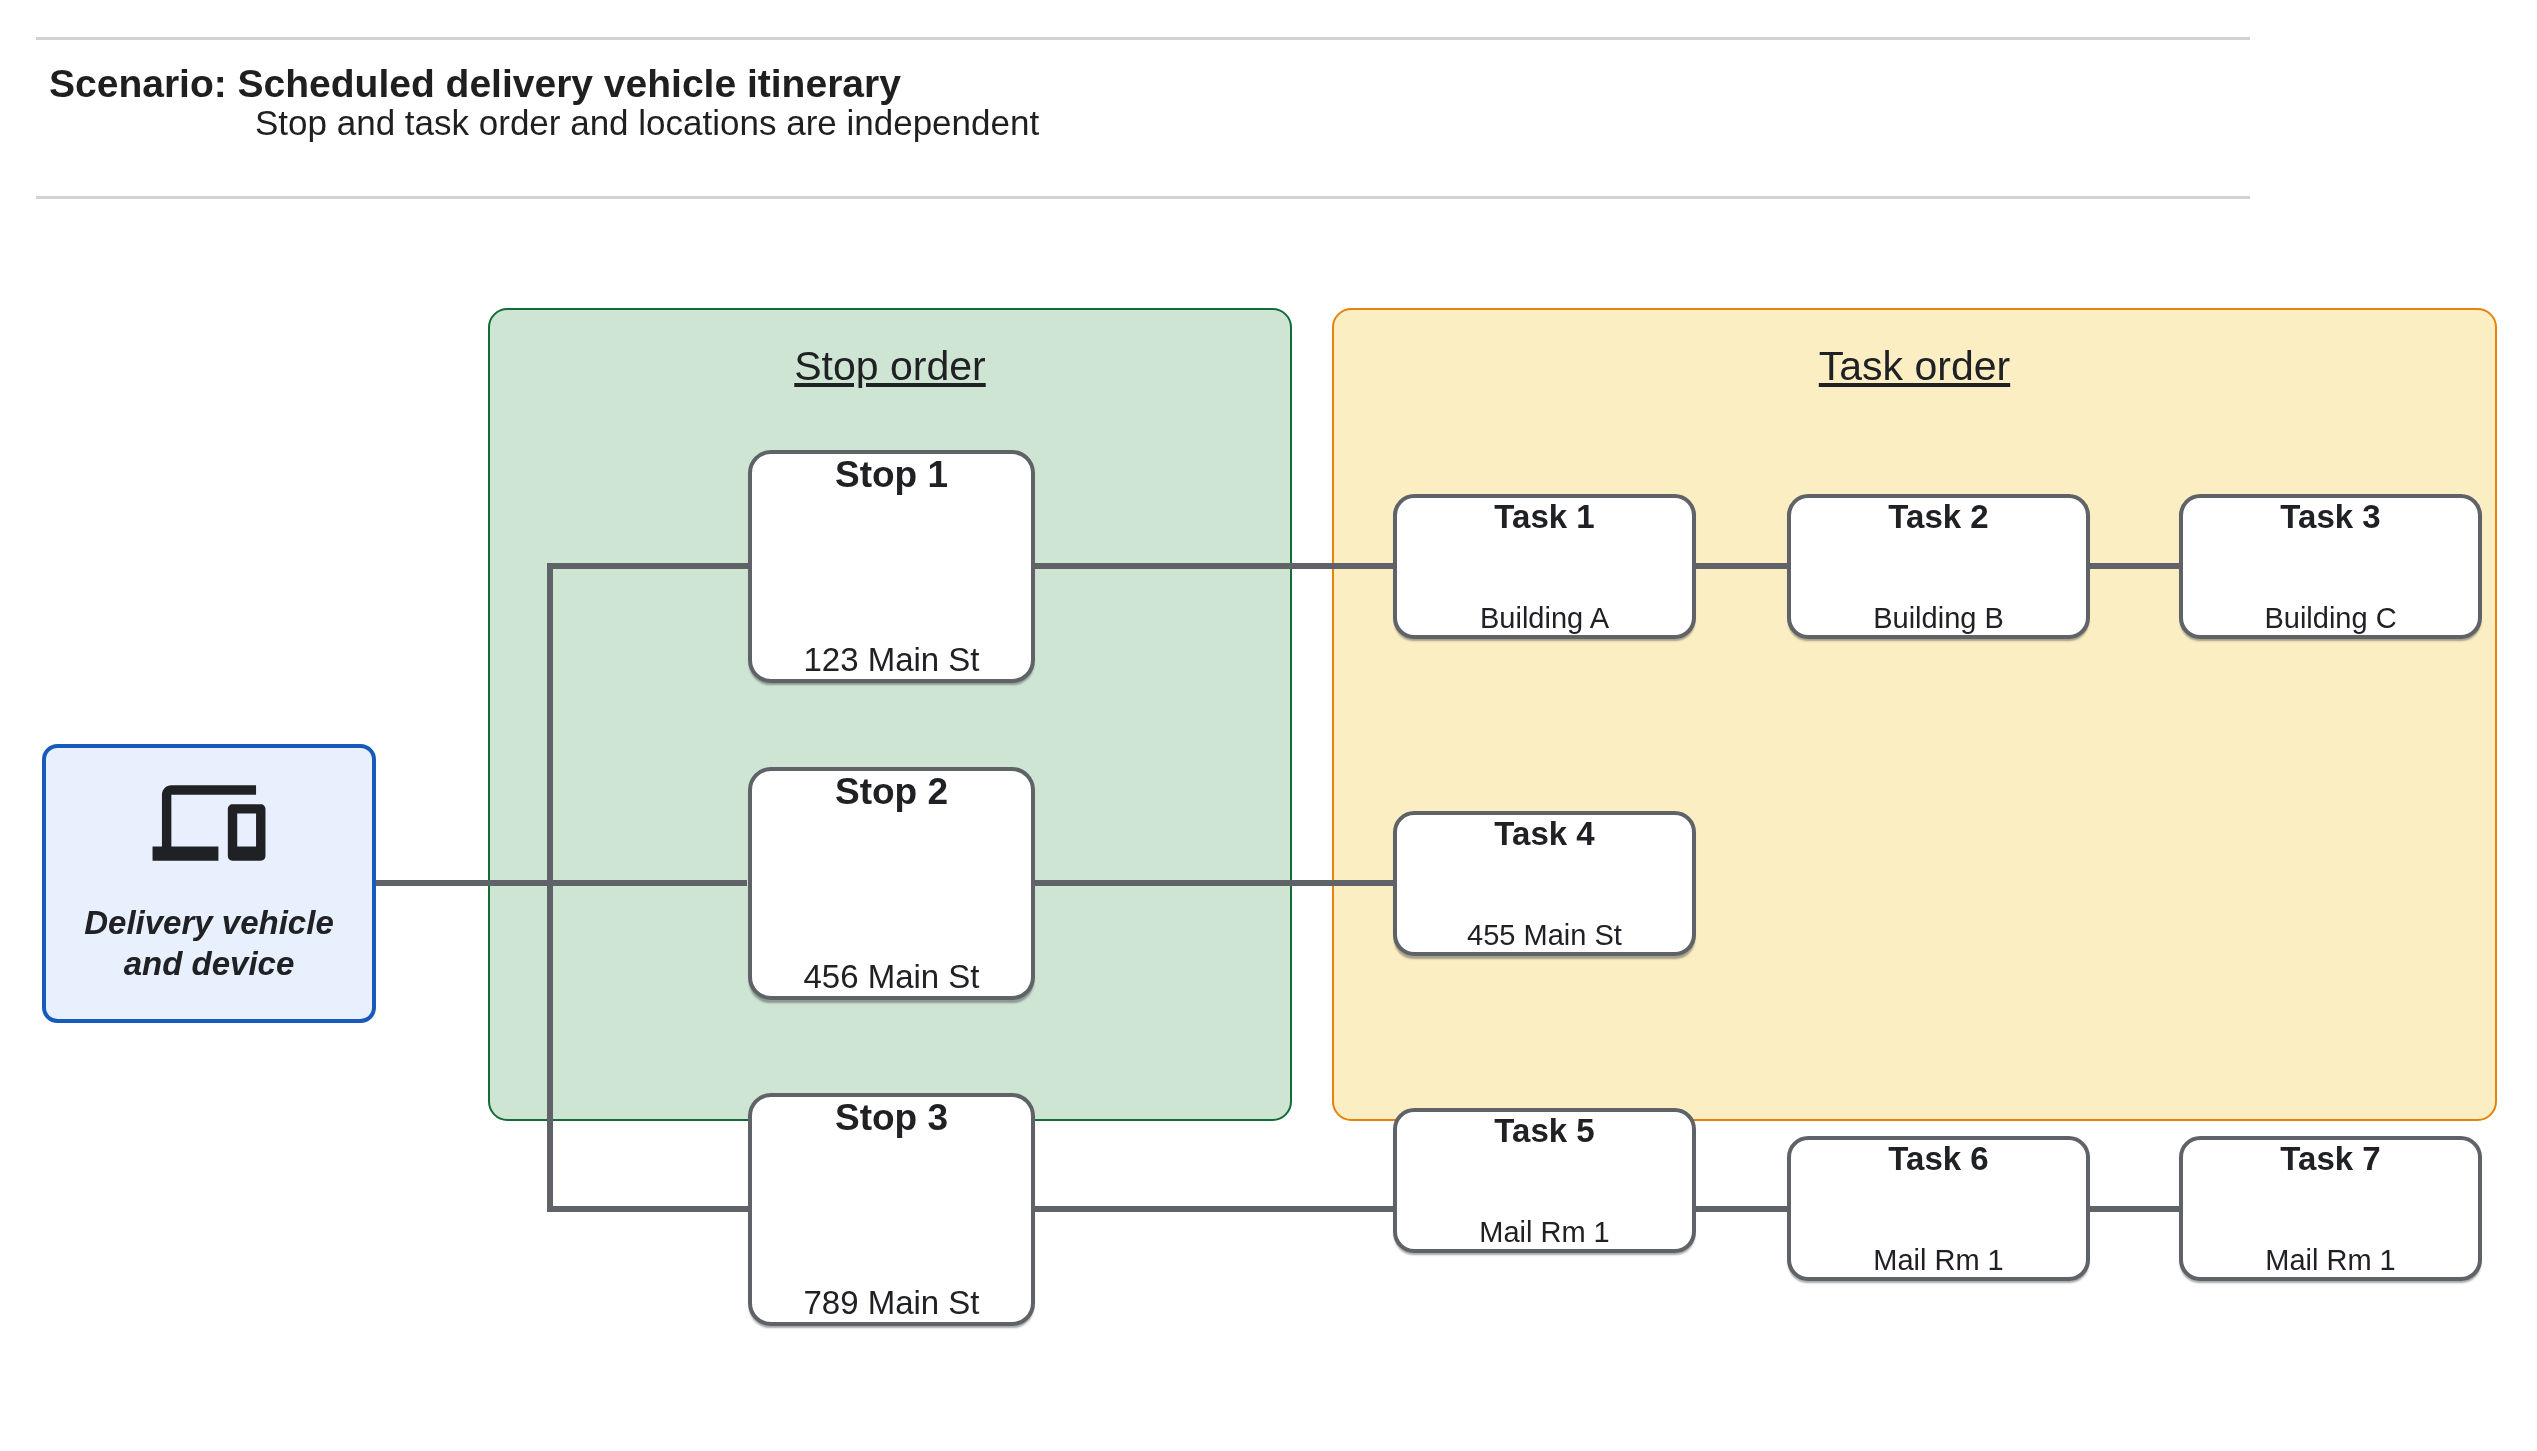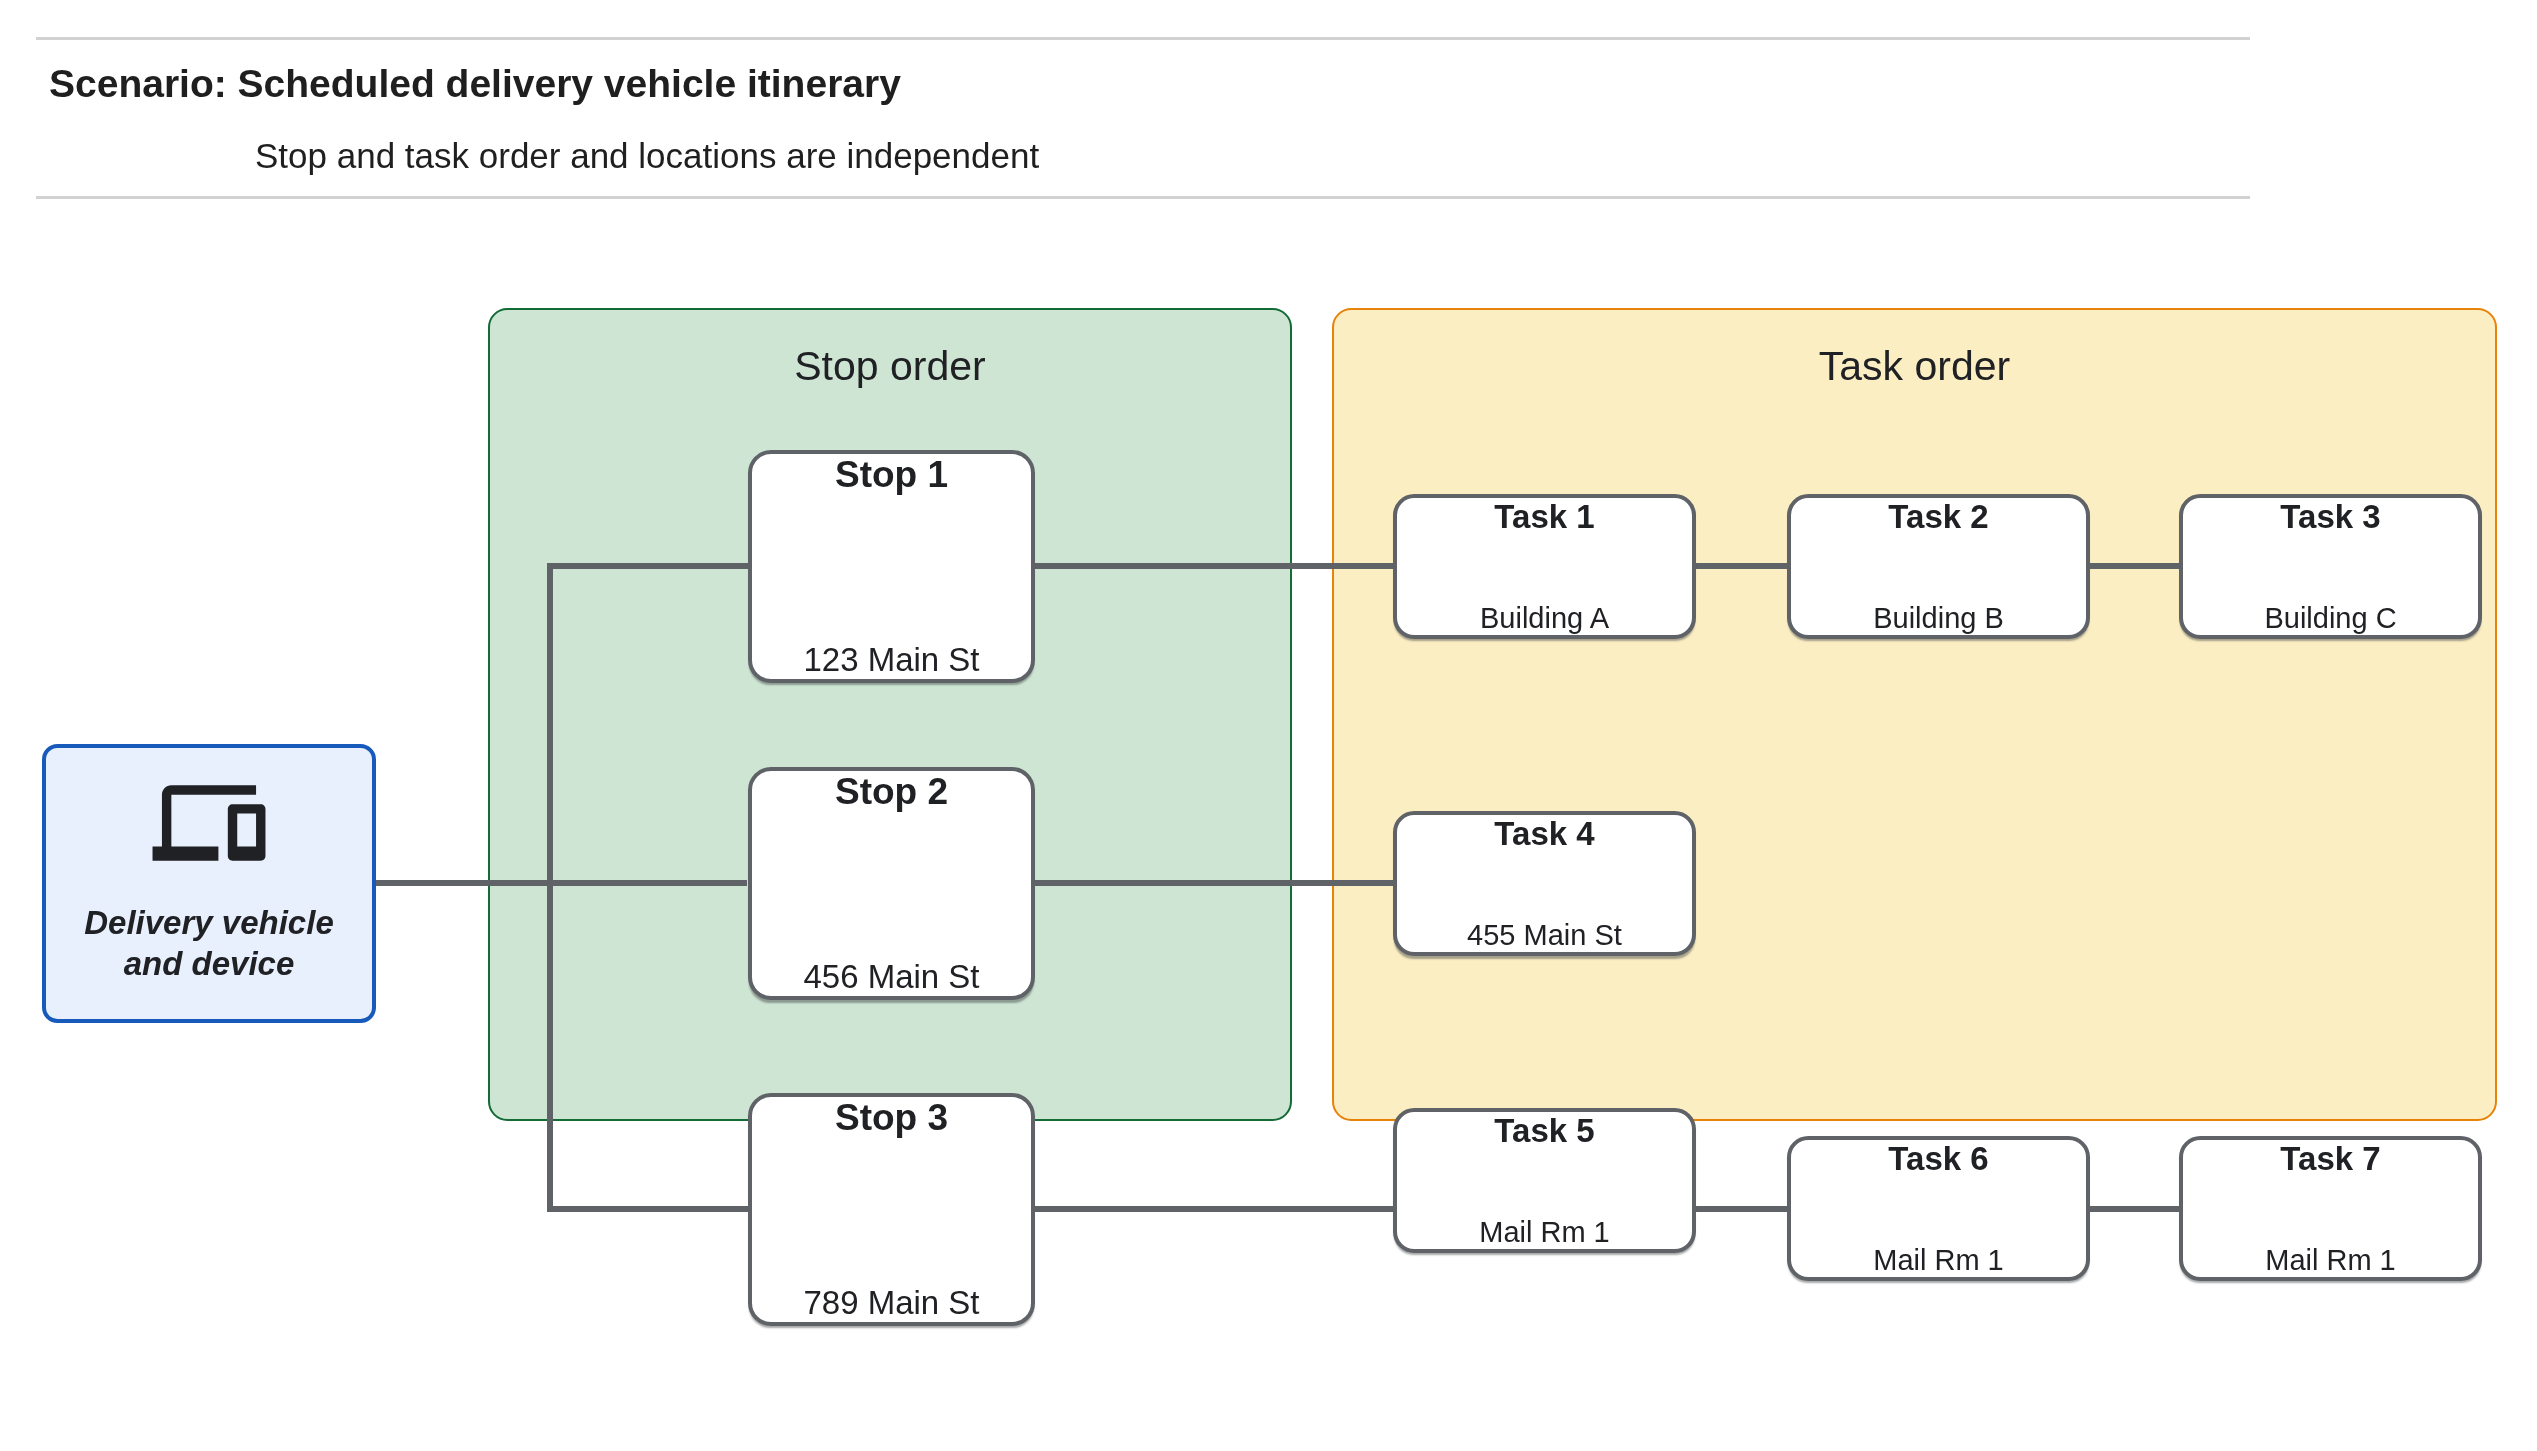--- a/index.html
+++ b/index.html
@@ -25,33 +25,34 @@
     left: 49px;
     top: 62px;
     font-size: 39px;
     font-weight: 700;
     color: #1f1f1f;
     white-space: nowrap;
   }
   .page-subtitle {
     position: absolute;
     left: 255px;
-    top: 136px;
+    top: 103px;
     font-size: 35px;
     font-weight: 400;
     color: #1f1f1f;
     white-space: nowrap;
   }
   .panel {
     position: absolute;
     top: 308px;
     height: 813px;
     border-radius: 19.4px;
     box-sizing: border-box;
     z-index: 1;
+    text-decoration: underline;
   }
   .panel.stop {
     left: 488px;
     width: 804px;
     background: #cee5d3;
     border: 2.9px solid #136b36;
   }
   .panel.task {
     left: 1332px;
     width: 1165px;

